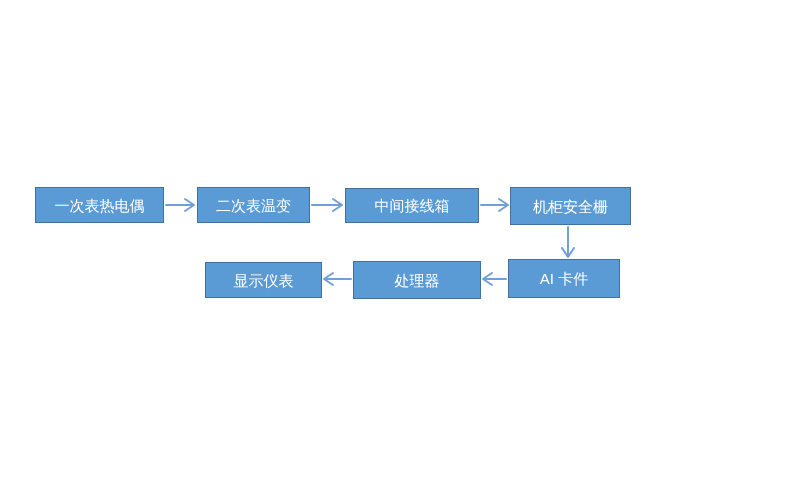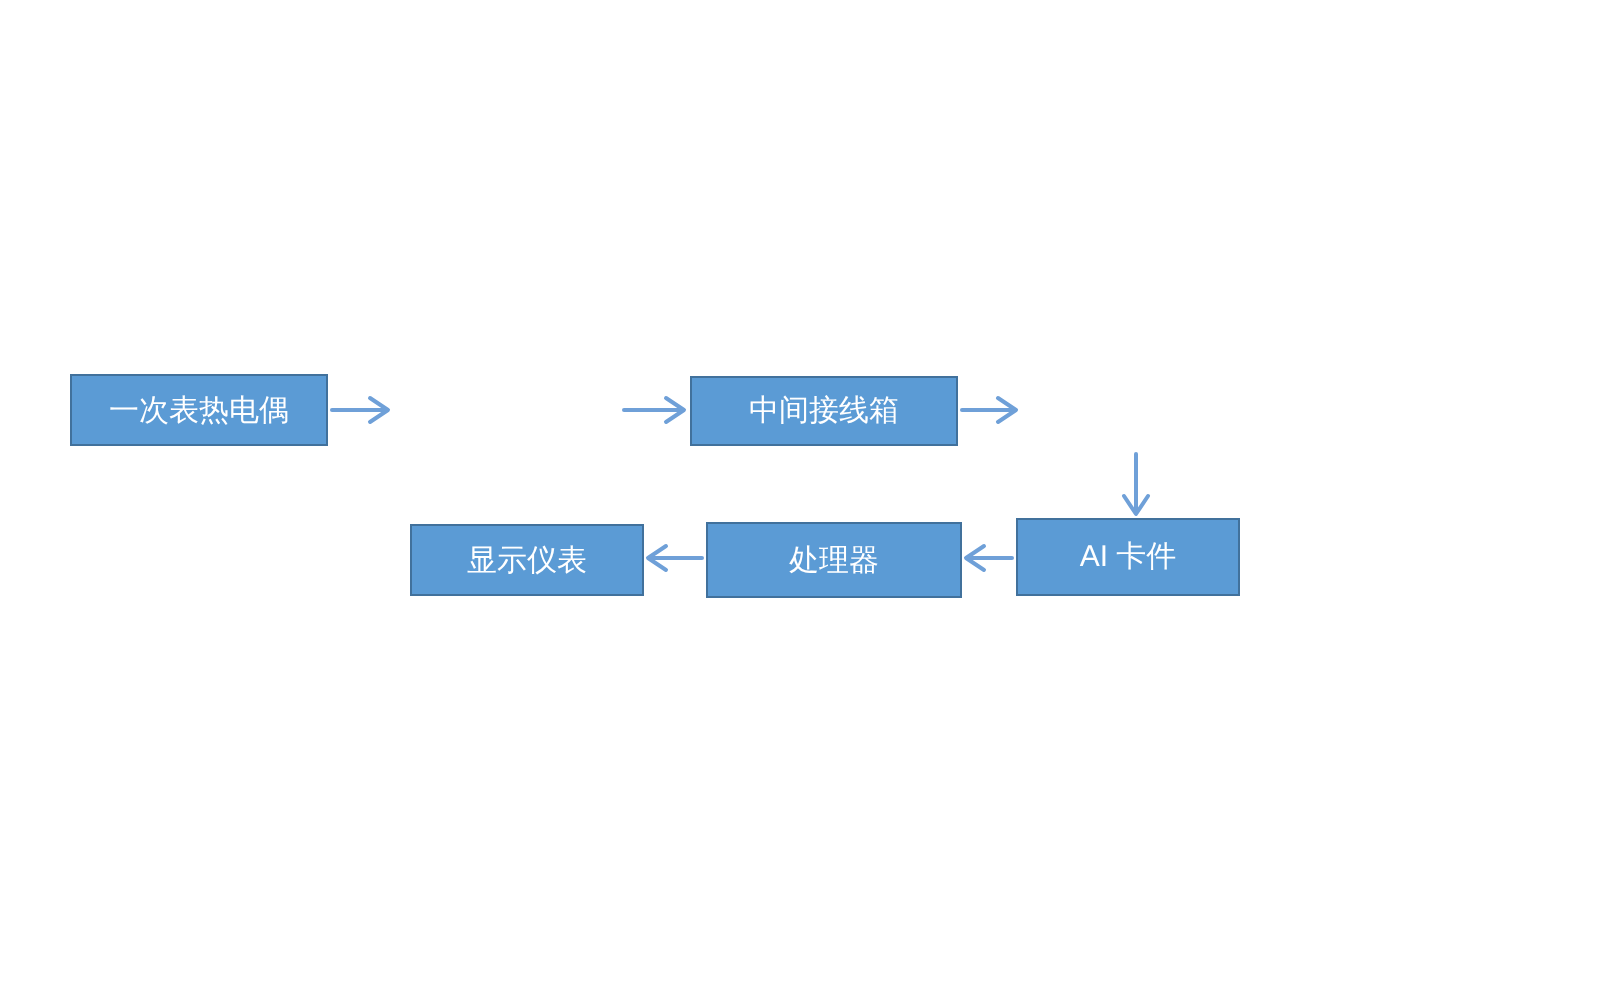--- a/index.html
+++ b/index.html
@@ -93,22 +93,28 @@
 
     <g class="connector">
       <line x1="351" y1="279" x2="325" y2="279"></line>
       <polyline points="333,273 324,279 333,285"></polyline>
     </g>
   </svg>
 
   <div class="node n1">
     <span>一次表热电偶</span>
   </div>
+  <div class="node n2">
+    <span>二次表温变</span>
+  </div>
   <div class="node n3">
     <span>中间接线箱</span>
+  </div>
+  <div class="node n4">
+    <span>机柜安全栅</span>
   </div>
   <div class="node n6">
     <span>处理器</span>
   </div>
   <div class="node n5">
     <span>显示仪表</span>
   </div>
   <div class="node n7">
     <span>AI 卡件</span>
   </div>

